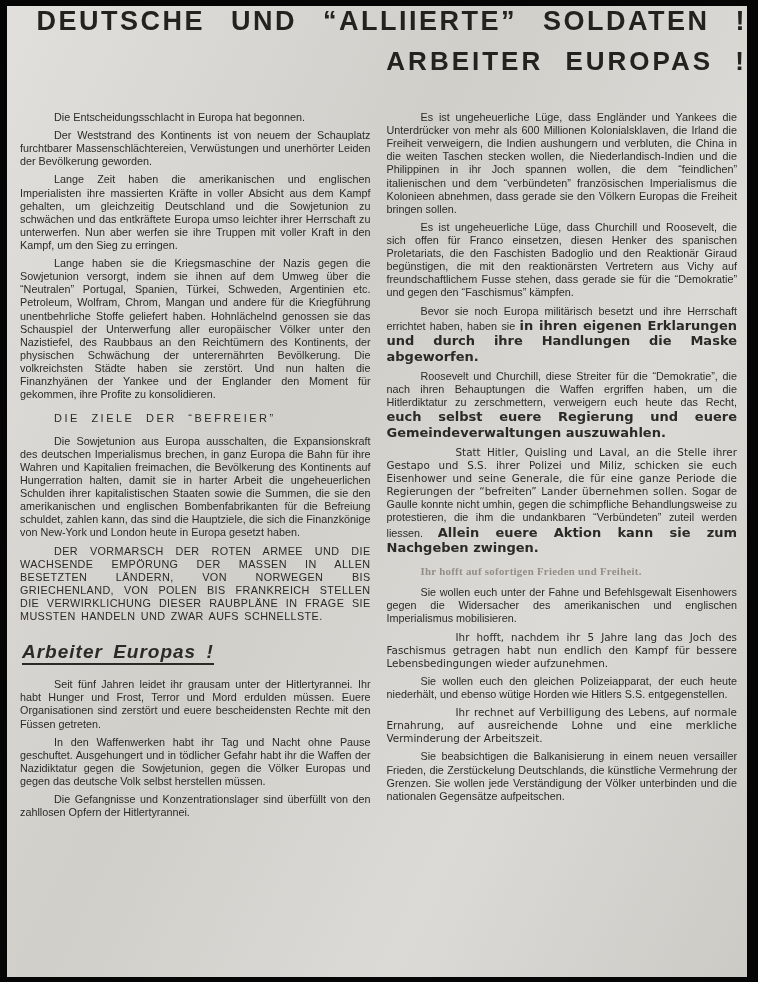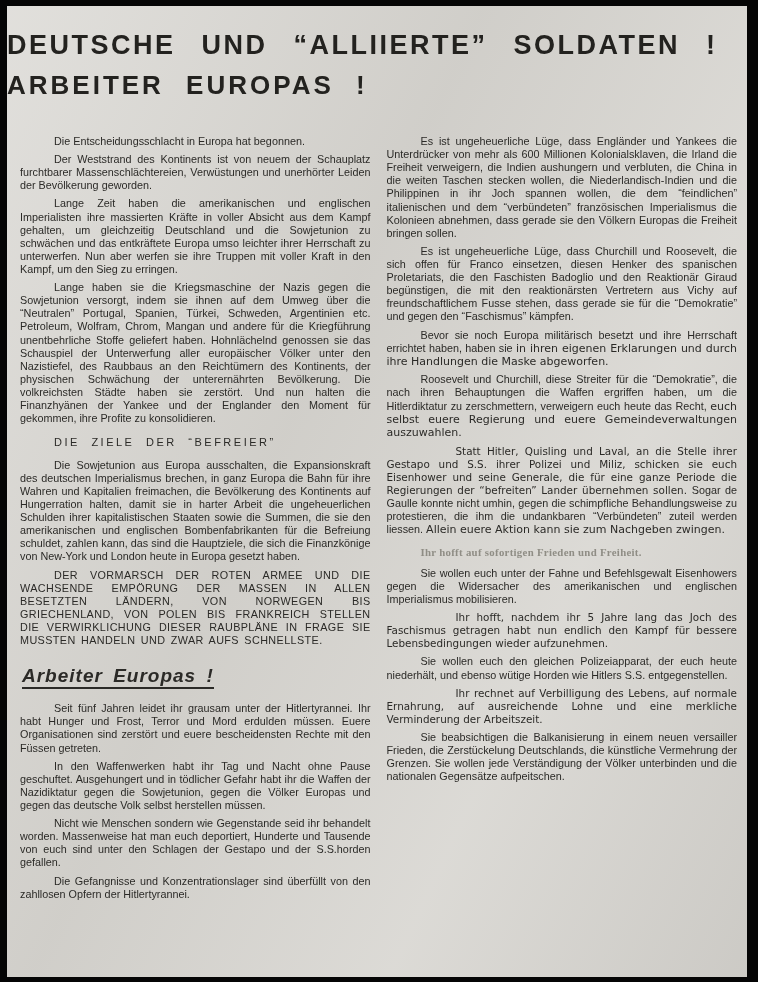--- a/index.html
+++ b/index.html
@@ -12,21 +12,21 @@
   }
   .paper {
     position:absolute;
     left:7px; top:6px; right:11px; bottom:5px;
     background:#d7d5d0;
     background-image:
       linear-gradient(115deg, rgba(255,255,255,0.25) 0%, rgba(0,0,0,0.03) 40%, rgba(255,255,255,0.12) 70%, rgba(0,0,0,0.05) 100%);
     overflow:hidden;
     color:#2b2a27;
   }
-  .masthead { text-align:left; padding-top:24px; }
+  .masthead { text-align:right; }
   .masthead .line1 {
     font-family:"Liberation Sans", sans-serif;
     font-weight:bold;
     font-size:27px;
     letter-spacing:2.5px;
     word-spacing:16px;
     color:#23221f;
     white-space:nowrap;
   }
   .masthead .line2 {
@@ -70,21 +70,21 @@
     font-weight:bold;
     font-style:italic;
     letter-spacing:1px;
     word-spacing:4px;
   }
   p.subheading .run { border-bottom:2.5px solid #2b2a27; padding-bottom:1px; }
   p.faded { margin:9px 0 8px 0; }
   
   .v-serif { font-family:Liberation Sans, sans-serif; }
   .v-sans  { font-family:"DejaVu Sans", sans-serif; font-size:10.4px;margin-left:35px; }
-  .v-sansb { font-family:"DejaVu Sans", sans-serif; font-weight:normal; font-size:11px;margin-top:46px; }
+  .v-sansb { font-family:"DejaVu Sans", sans-serif; font-weight:bold; font-size:13px;margin-top:46px; }
   .v-fade  { font-family:Liberation Serif, serif; font-weight:bold; font-size:10.8px; color:#8f8d85; letter-spacing:0.3px; }
 </style>
 </head>
 <body>
 
 <div class="paper">
   <div class="masthead">
     <div class="line1">DEUTSCHE UND “ALLIIERTE” SOLDATEN !</div>
     <div class="line2">ARBEITER EUROPAS !</div>
   </div>
@@ -93,21 +93,20 @@
         <p class="normal"><span class="run v-serif">Die Entscheidungsschlacht in Europa hat begonnen.</span></p>
         <p class="normal"><span class="run v-serif">Der Weststrand des Kontinents ist von neuem der Schauplatz furchtbarer Massenschlächtereien, Verwüstungen und unerhörter Leiden der Bevölkerung geworden.</span></p>
         <p class="normal"><span class="run v-serif">Lange Zeit haben die amerikanischen und englischen Imperialisten ihre massierten Kräfte in voller Absicht aus dem Kampf gehalten, um gleichzeitig Deutschland und die Sowjetunion zu schwächen und das entkräftete Europa umso leichter ihrer Herrschaft zu unterwerfen. Nun aber werfen sie ihre Truppen mit voller Kraft in den Kampf, um den Sieg zu erringen.</span></p>
         <p class="normal"><span class="run v-serif">Lange haben sie die Kriegsmaschine der Nazis gegen die Sowjetunion versorgt, indem sie ihnen auf dem Umweg über die “Neutralen” Portugal, Spanien, Türkei, Schweden, Argentinien etc. Petroleum, Wolfram, Chrom, Mangan und andere für die Kriegführung unentbehrliche Stoffe geliefert haben. Hohnlächelnd genossen sie das Schauspiel der Unterwerfung aller europäischer Völker unter den Nazistiefel, des Raubbaus an den Reichtümern des Kontinents, der physischen Schwächung der unterernährten Bevölkerung. Die volkreichsten Städte haben sie zerstört. Und nun halten die Finanzhyänen der Yankee und der Englander den Moment für gekommen, ihre Profite zu konsolidieren.</span></p>
         <p class="heading"><span class="run v-serif">DIE ZIELE DER “BEFREIER”</span></p>
         <p class="normal"><span class="run v-serif">Die Sowjetunion aus Europa ausschalten, die Expansionskraft des deutschen Imperialismus brechen, in ganz Europa die Bahn für ihre Wahren und Kapitalien freimachen, die Bevölkerung des Kontinents auf Hungerration halten, damit sie in harter Arbeit die ungeheuerlichen Schulden ihrer kapitalistischen Staaten sowie die Summen, die sie den amerikanischen und englischen Bombenfabrikanten für die Befreiung schuldet, zahlen kann, das sind die Hauptziele, die sich die Finanzkönige von New-York und London heute in Europa gesetzt haben.</span></p>
         <p class="caps"><span class="run v-serif">DER VORMARSCH DER ROTEN ARMEE UND DIE WACHSENDE EMPÖRUNG DER MASSEN IN ALLEN BESETZTEN LÄNDERN, VON NORWEGEN BIS GRIECHENLAND, VON POLEN BIS FRANKREICH STELLEN DIE VERWIRKLICHUNG DIESER RAUBPLÄNE IN FRAGE SIE MUSSTEN HANDELN UND ZWAR AUFS SCHNELLSTE.</span></p>
         <p class="subheading"><span class="run v-serif">Arbeiter Europas !</span></p>
         <p class="normal"><span class="run v-serif">Seit fünf Jahren leidet ihr grausam unter der Hitlertyrannei. Ihr habt Hunger und Frost, Terror und Mord erdulden müssen. Euere Organisationen sind zerstört und euere bescheidensten Rechte mit den Füssen getreten.</span></p>
         <p class="normal"><span class="run v-serif">In den Waffenwerken habt ihr Tag und Nacht ohne Pause geschuftet. Ausgehungert und in tödlicher Gefahr habt ihr die Waffen der Nazidiktatur gegen die Sowjetunion, gegen die Völker Europas und gegen das deutsche Volk selbst herstellen müssen.</span></p>
-        <p class="normal"><span class="run v-serif">Nicht wie Menschen sondern wie Gegenstande seid ihr behandelt worden. Massenweise hat man euch deportiert, Hunderte und Tausende von euch sind unter den Schlagen der Gestapo und der S.S.horden gefallen.</span></p>
         <p class="normal"><span class="run v-serif">Die Gefangnisse und Konzentrationslager sind überfüllt von den zahllosen Opfern der Hitlertyrannei.</span></p>
       </div>
     <div class="col">
         <p class="normal"><span class="run v-serif">Es ist ungeheuerliche Lüge, dass Engländer und Yankees die Unterdrücker von mehr als 600 Millionen Kolonialsklaven, die Irland die Freiheit verweigern, die Indien aushungern und verbluten, die China in die weiten Taschen stecken wollen, die Niederlandisch-Indien und die Philippinen in ihr Joch spannen wollen, die dem “feindlichen” italienischen und dem “verbündeten” französischen Imperialismus die Kolonieen abnehmen, dass gerade sie den Völkern Europas die Freiheit bringen sollen.</span></p>
         <p class="normal"><span class="run v-serif">Es ist ungeheuerliche Lüge, dass Churchill und Roosevelt, die sich offen für Franco einsetzen, diesen Henker des spanischen Proletariats, die den Faschisten Badoglio und den Reaktionär Giraud begünstigen, die mit den reaktionärsten Vertretern aus Vichy auf freundschaftlichem Fusse stehen, dass gerade sie für die “Demokratie” und gegen den “Faschismus” kämpfen.</span></p>
         <p class="normal"><span class="run v-serif">Bevor sie noch Europa militärisch besetzt und ihre Herrschaft errichtet haben, haben sie </span><span class="run v-sansb">in ihren eigenen Erklarungen und durch ihre Handlungen die Maske abgeworfen.</span></p>
         <p class="normal"><span class="run v-serif">Roosevelt und Churchill, diese Streiter für die “Demokratie”, die nach ihren Behauptungen die Waffen ergriffen haben, um die Hitlerdiktatur zu zerschmettern, verweigern euch heute das Recht, </span><span class="run v-sansb">euch selbst euere Regierung und euere Gemeindeverwaltungen auszuwahlen.</span></p>
         <p class="normal"><span class="run v-sans">Statt Hitler, Quisling und Laval, an die Stelle ihrer Gestapo und S.S. ihrer Polizei und Miliz, schicken sie euch Eisenhower und seine Generale, die für eine ganze Periode die Regierungen der “befreiten” Lander übernehmen sollen. </span><span class="run v-serif">Sogar de Gaulle konnte nicht umhin, gegen die schimpfliche Behandlungsweise zu protestieren, die ihm die undankbaren “Verbündeten” zuteil werden liessen. </span><span class="run v-sansb">Allein euere Aktion kann sie zum Nachgeben zwingen.</span></p>
         <p class="faded"><span class="run v-fade">Ihr hofft auf sofortigen Frieden und Freiheit.</span></p>
         <p class="normal"><span class="run v-serif">Sie wollen euch unter der Fahne und Befehlsgewalt Eisenhowers gegen die Widersacher des amerikanischen und englischen Imperialismus mobilisieren.</span></p>

